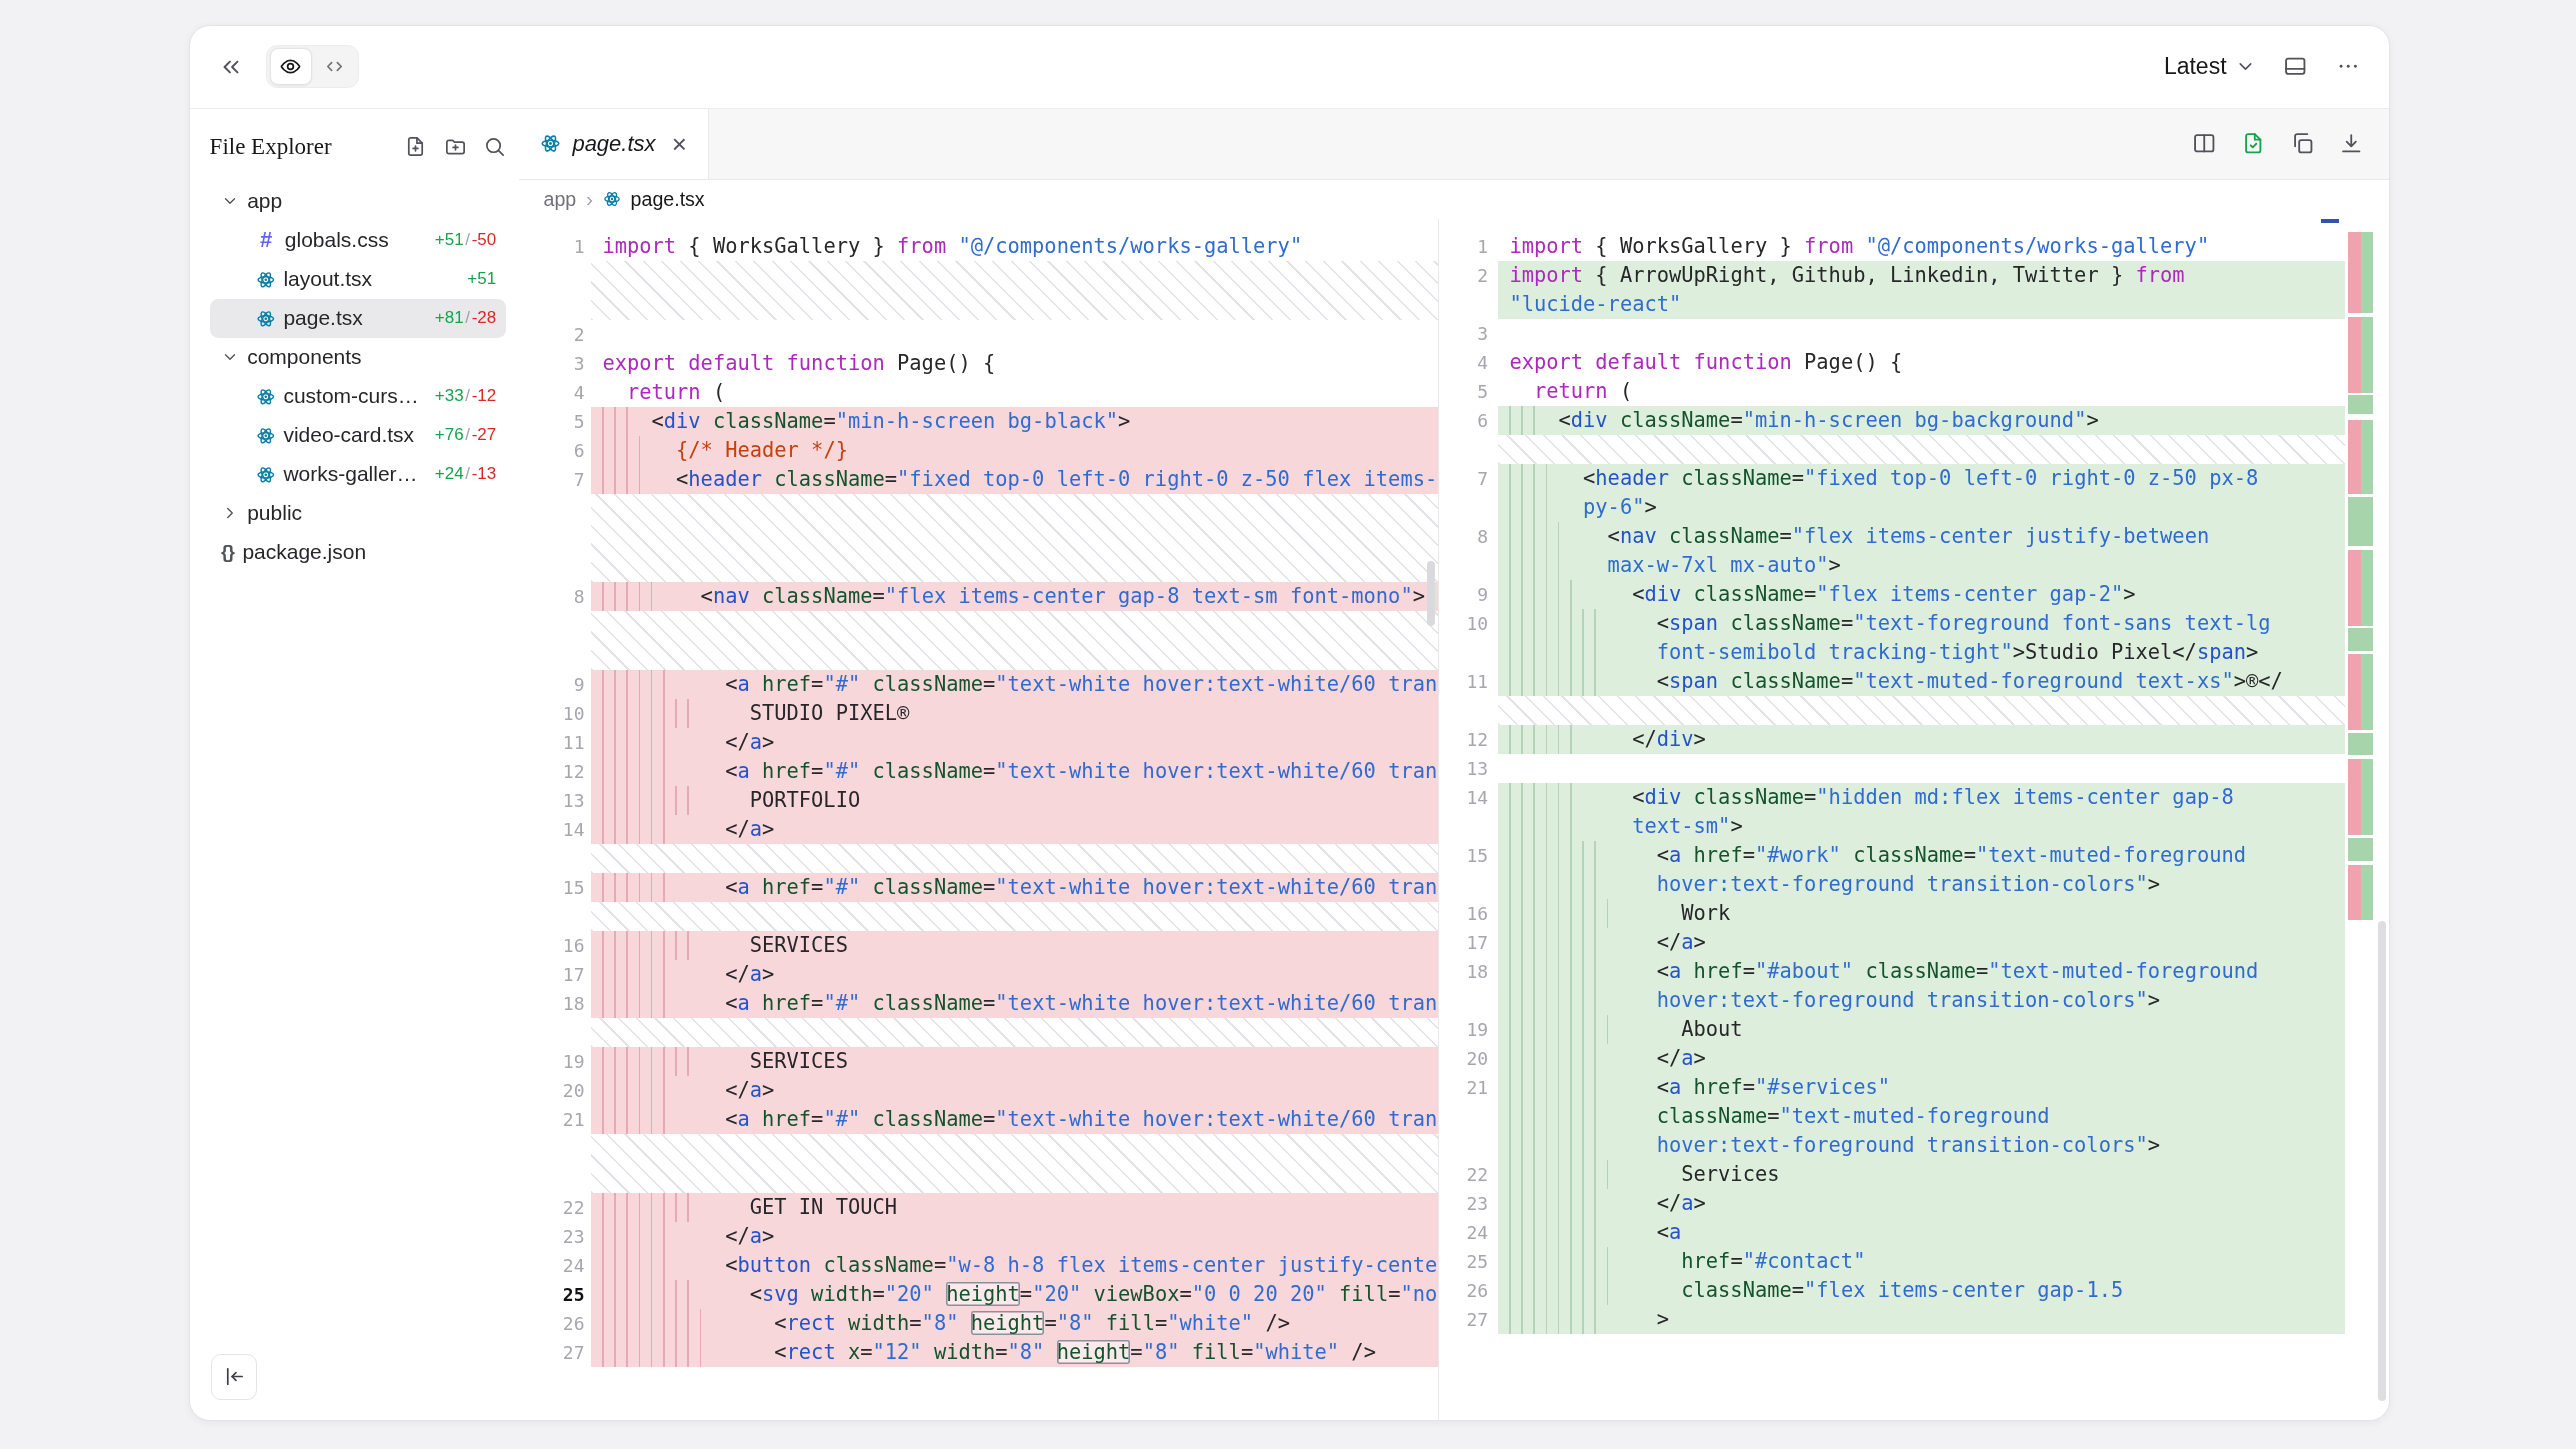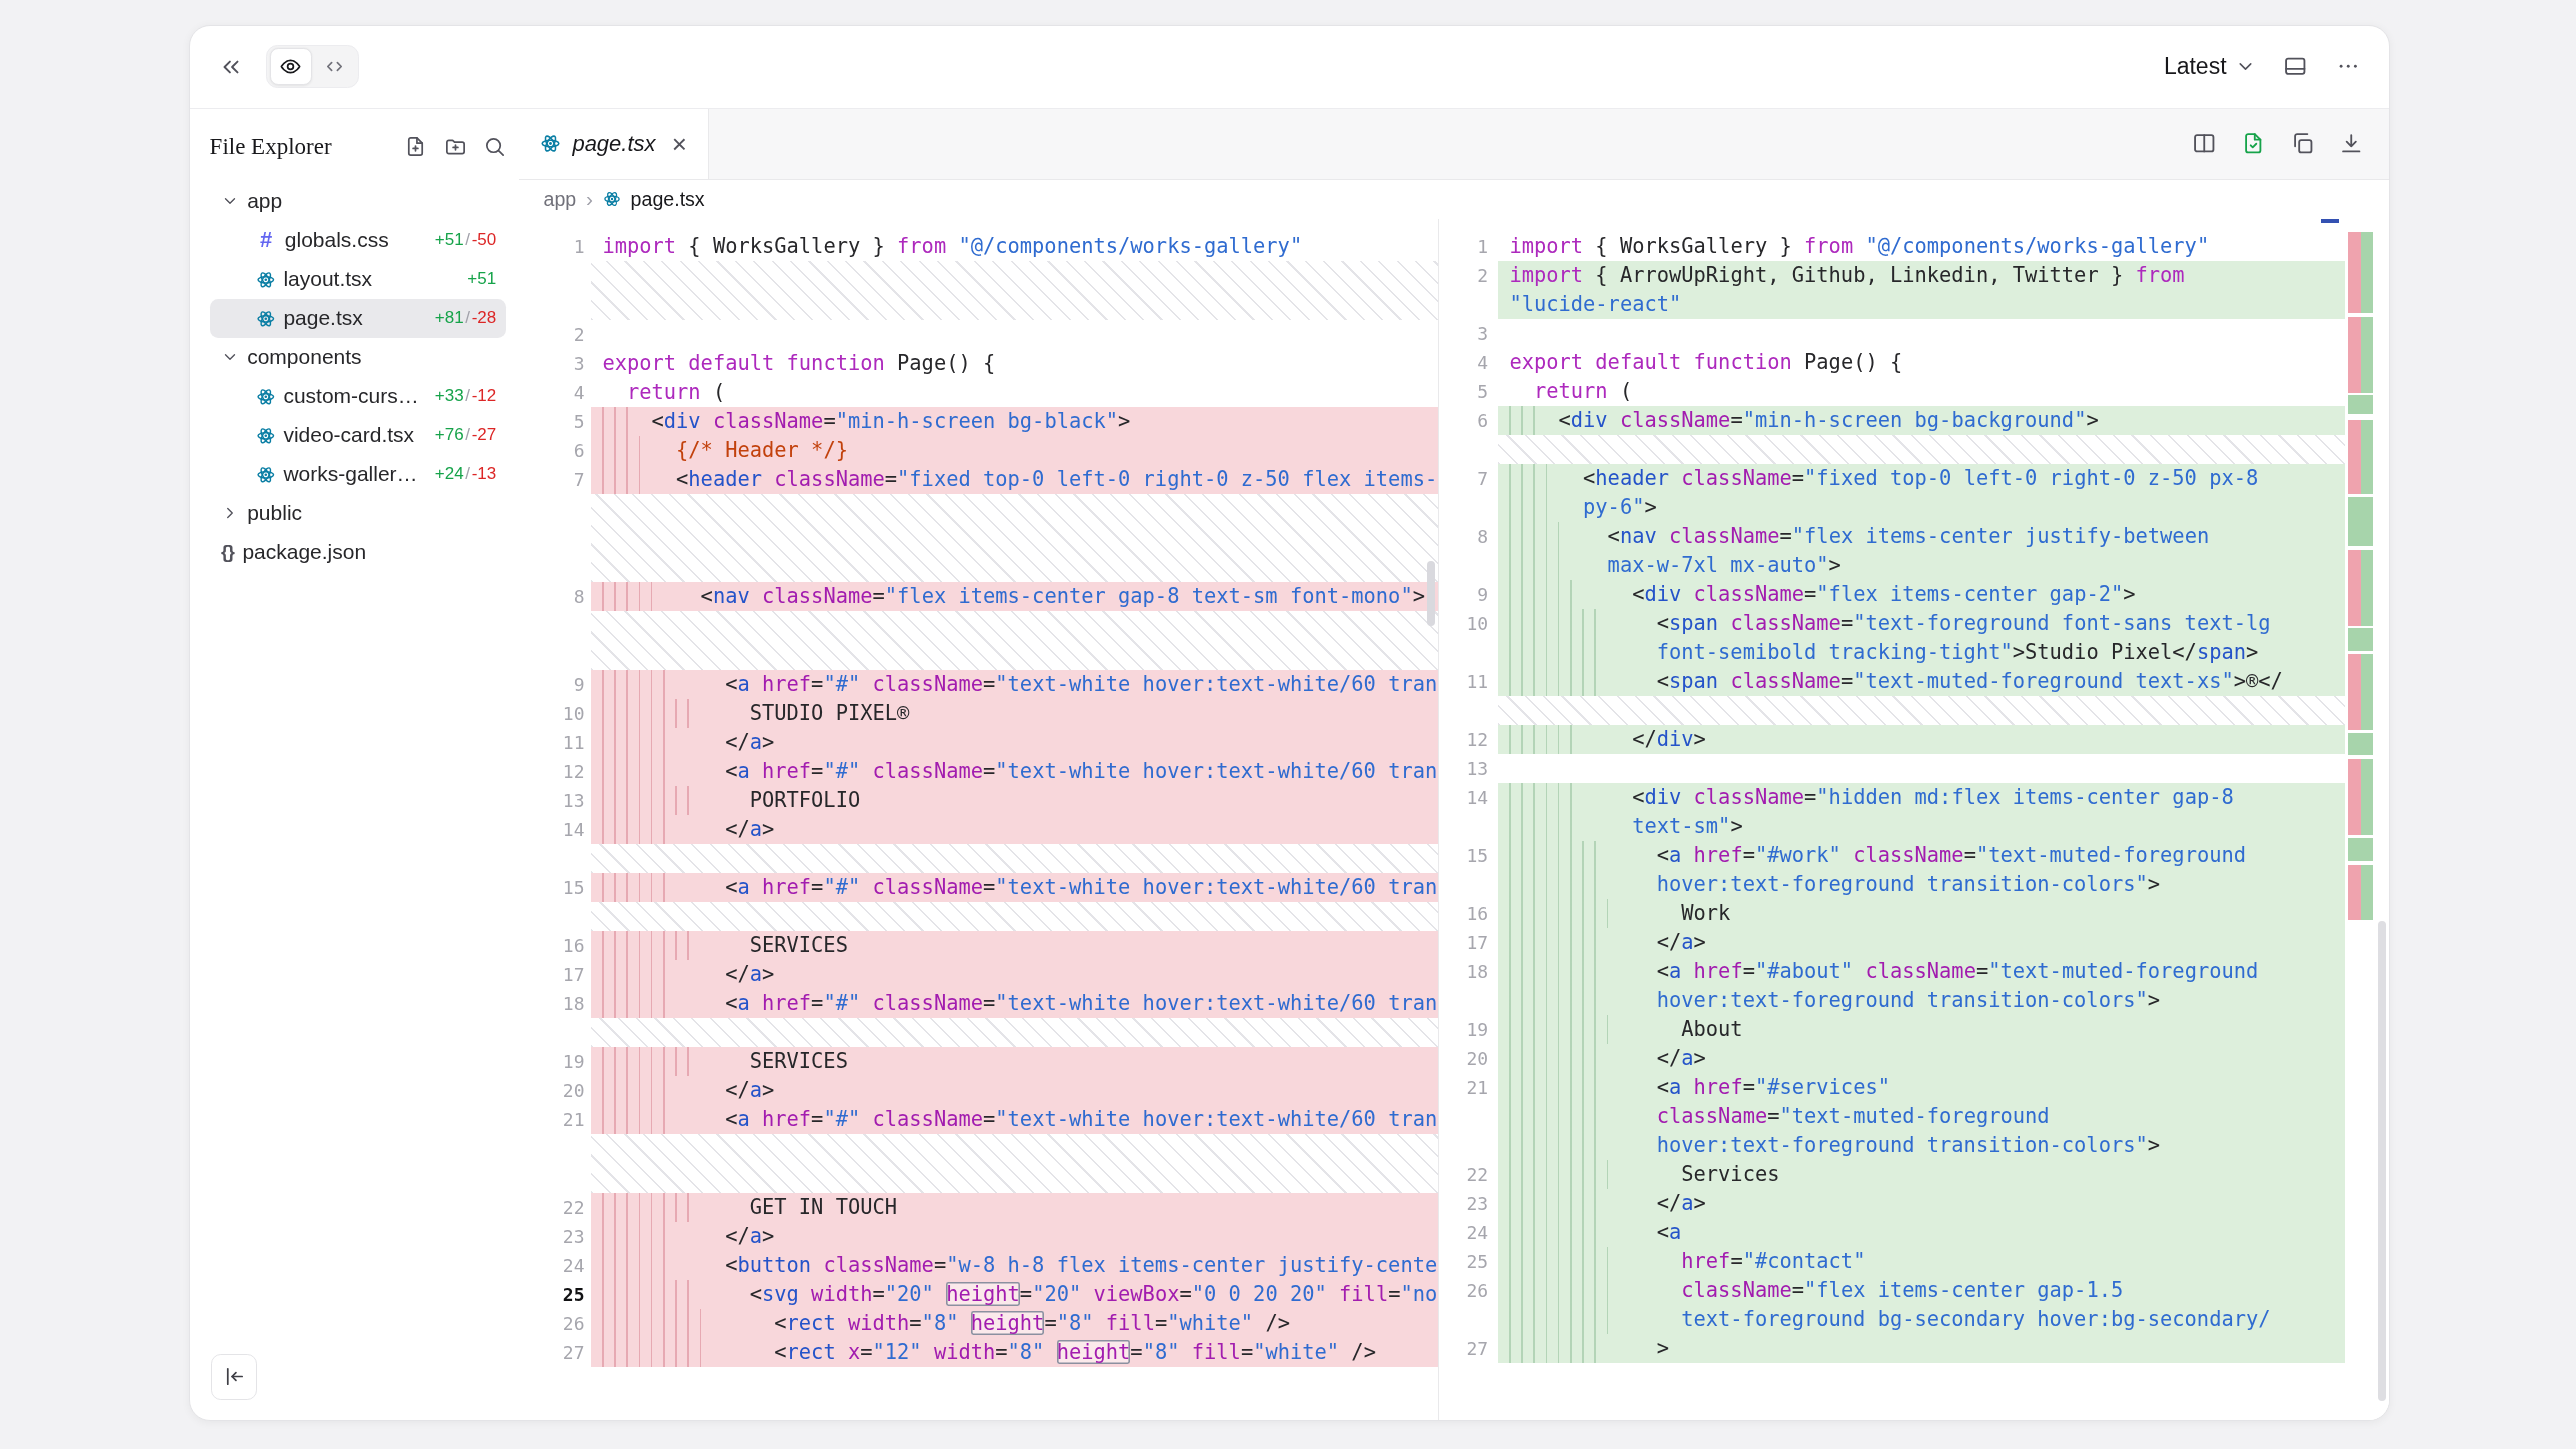--- a/index.html
+++ b/index.html
@@ -60,21 +60,21 @@
   .cline{font:400 20.4px/29px "DejaVu Sans Mono",monospace;white-space:pre;color:#27272a;position:relative;}
   .crow.del .ccontent{background:var(--del-bg);}
   .crow.add .ccontent{background:var(--add-bg);}
   .guides{position:absolute;left:11.4px;top:0;bottom:0;pointer-events:none;}
   .del .guides{background:repeating-linear-gradient(90deg,var(--del-guide) 0 1.6px,transparent 1.6px 12.2px);}
   .add .guides{background:repeating-linear-gradient(90deg,var(--add-guide) 0 1.6px,transparent 1.6px 12.2px);}
   .hatch{flex:1;background:repeating-linear-gradient(45deg,#e4e4e8 0 1.6px,transparent 1.6px 13px);}
   .tk-k{color:#ad29bd;}
   .tk-s{color:#2f6bd0;}
   .tk-t{color:#2453c9;}
-  .tk-a{color:#a21caf;}
+  .tk-a{color:#14532d;}
   .tk-c{color:#c2410c;margin-top:20px;}
   .find-box{box-shadow:inset 0 0 0 1.6px #8b90a0;background:rgba(255,255,255,.45);border-radius:2.4px;}
   .pane-scroll-thumb{position:absolute;right:3.3px;top:342px;width:8.2px;height:65px;background:#d9d9de;border-radius:4.1px;}
   .viewport-dash{position:absolute;top:0;right:6.5px;width:18px;height:4.9px;background:var(--accent);}
   .rmark{position:absolute;left:3.3px;width:24.5px;}
   .rmark.add{background:var(--add-mark);}
   .rmark.mix{background:linear-gradient(90deg,var(--del-mark) 0 50%,var(--add-mark) 50% 100%);}
   .ruler-thumb{position:absolute;right:3.3px;width:8.2px;background:#dedee2;border-radius:4.1px;}
   
   .i22{width:18px;height:18px;display:inline-block;flex:none;}
@@ -742,21 +742,20 @@
                 <div class="ccontent">
                   <div class="guides" style="width:14ch"></div>
                   <div class="cline">              <span class="tk-a">href</span>=<span class="tk-s">"#contact"</span></div>
                 </div>
               </div>
               <div class="crow add">
                 <div class="gutter">26</div>
                 <div class="ccontent">
                   <div class="guides" style="width:14ch"></div>
                   <div class="cline">              <span class="tk-a">className</span>=<span class="tk-s">"flex items-center gap-1.5</span></div>
-                  <div class="cline"><span class="tk-s">              text-foreground bg-secondary hover:bg-secondary/</span></div>
                 </div>
               </div>
               <div class="crow add">
                 <div class="gutter">27</div>
                 <div class="ccontent">
                   <div class="guides" style="width:12ch"></div>
                   <div class="cline">            &gt;</div>
                 </div>
               </div>
             </div>

